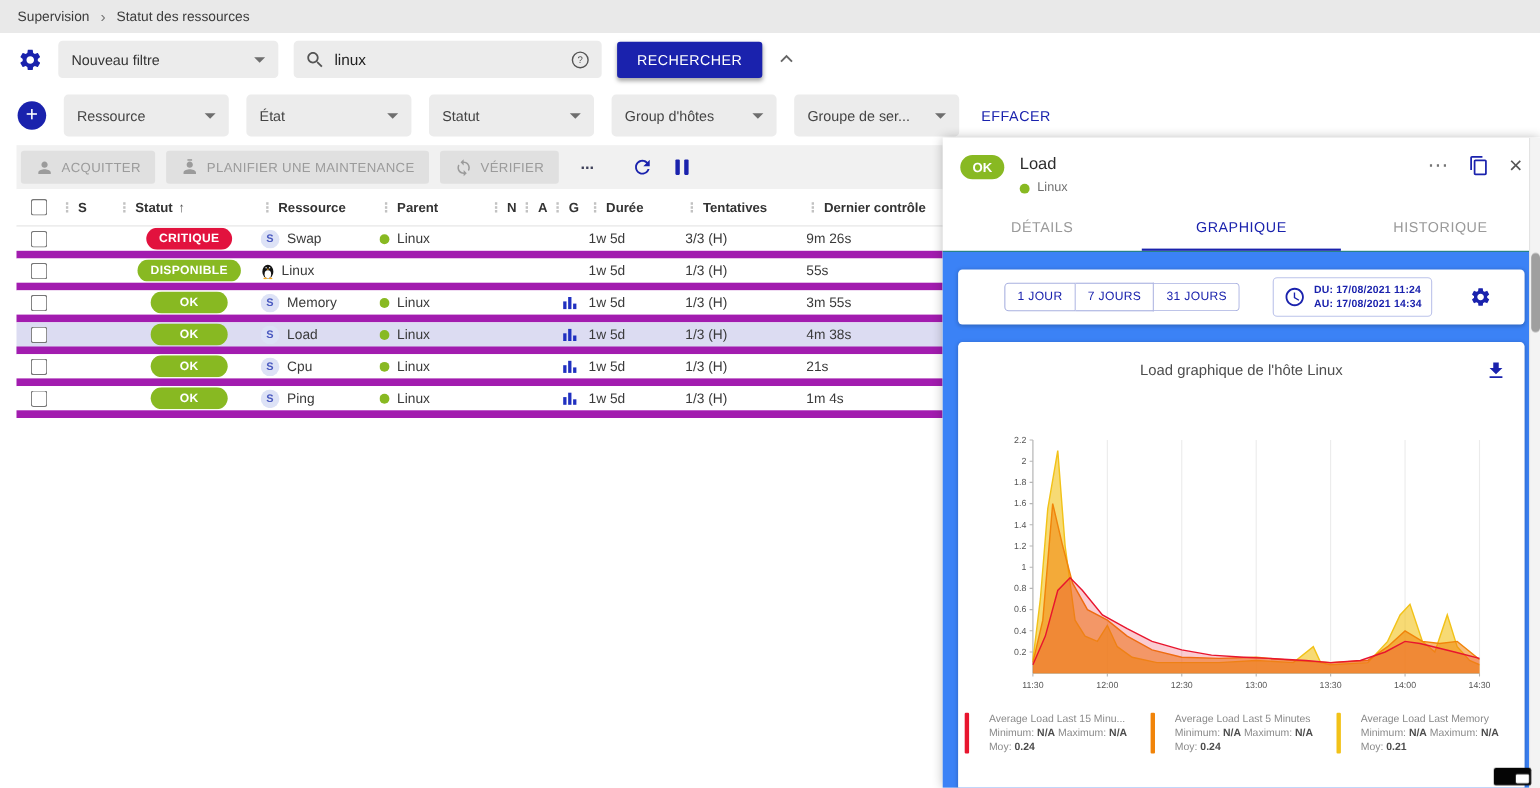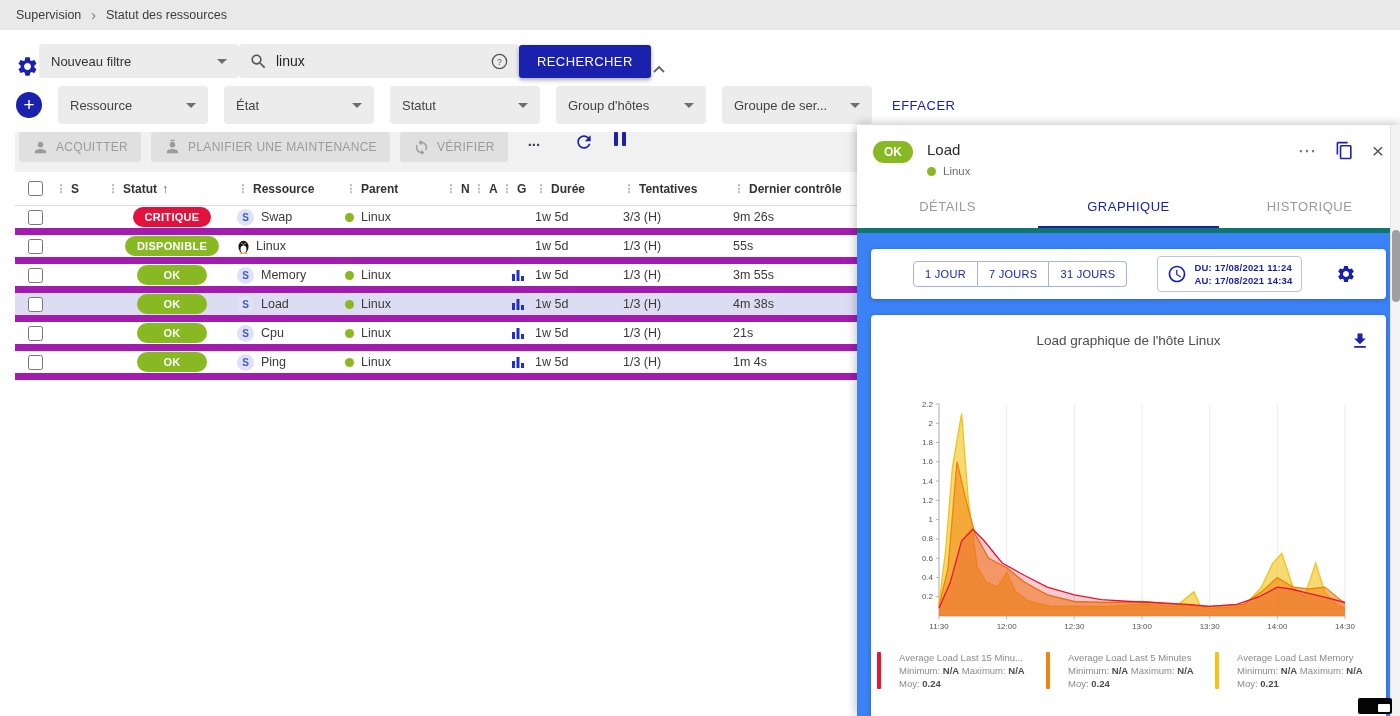--- a/index.html
+++ b/index.html
@@ -8,38 +8,38 @@
   button,input{font-family:inherit}
   .blue{color:var(--primary,#1a25ad)}
   svg{display:block}
   .iconbtn{background:none;border:none;cursor:pointer;display:inline-flex;align-items:center}
 
   
   .breadcrumb{height:30px;background:#e9e9e9;display:flex;align-items:center;padding:0 16px;gap:10px;font-size:12.5px;color:#3c3c3c}
   .crumb-sep{color:#777;font-size:14px}
 
   
-  .row1{display:flex;align-items:flex-end;padding:0 16px;height:48px;background:#fff}
+  .row1{display:flex;align-items:center;gap:14px;padding:0 16px;height:48px;background:#fff}
   .select{background:#ececec;border-radius:4px;height:34px;display:flex;align-items:center;padding:0 12px;color:#333;cursor:pointer}
   .preset{width:200px}
   .caret{width:0;height:0;border-left:5px solid transparent;border-right:5px solid transparent;border-top:5px solid #6e6e6e;margin-left:auto}
   .searchbox{background:#ececec;border-radius:4px;height:34px;width:280px;display:flex;align-items:center;padding:0 10px;gap:8px}
   .searchbox input{border:none;background:transparent;outline:none;font-size:14px;color:#222;flex:1;min-width:0}
   .btn-primary{background:var(--primary,#1a25ad);color:#fff;border:none;border-radius:3px;font-size:13px;padding:9px 18px;letter-spacing:.4px;box-shadow:0 2px 4px rgba(0,0,0,.35);cursor:pointer}
 
   
   .row2{display:flex;align-items:center;gap:16px;padding:0 16px;height:54px;background:#fff}
   .pluscircle{width:26px;height:26px;border-radius:50%;background:var(--primary,#1a25ad);color:#fff;display:flex;align-items:center;justify-content:center;font-size:19px;cursor:pointer;flex:0 0 auto}
   .criteria{display:flex;gap:16px}
   .chip{background:#ececec;border-radius:4px;height:38px;display:flex;align-items:center;padding:0 12px;color:#444;width:150px;cursor:pointer}
   .clear{color:var(--primary,#1a25ad);letter-spacing:.5px;margin-left:4px;cursor:pointer}
 
   
   .left-pane{margin-left:15px;width:842px}
-  .toolbar{background:#f1f1f1;height:40px;display:flex;align-items:flex-start;gap:10px;padding:0 4px}
+  .toolbar{background:#f1f1f1;height:40px;display:flex;align-items:center;gap:10px;padding:0 4px}
   .tbtn{background:#e0e0e0;color:#9b9b9b;border:none;border-radius:3px;height:30px;display:flex;align-items:center;gap:7px;padding:0 13px;font-size:12px;letter-spacing:.3px}
   .more{color:#40425a;font-weight:700;font-size:15px;background:none;border:none;padding:0 10px 6px;cursor:pointer}
   .pbar{width:4px;height:14px;background:var(--primary,#1a25ad);display:inline-block;margin:0 2px;border-radius:1px}
   .grid{display:grid;grid-template-columns:40px 52px 130px 108px 100px 28px 28px 34px 88px 110px auto;align-items:center}
   .thead{height:34px;border-bottom:1px solid #dcdcdc;background:#fff}
   .cell{display:flex;align-items:center;overflow:hidden;white-space:nowrap}
   .hcell{gap:2px;font-size:12px;font-weight:700;color:#333}
   .hlabel{cursor:pointer}
   .drag{color:#c2c2c2;font-size:12px;margin-right:2px;cursor:grab}
   .sort{color:#555;margin-left:3px}
@@ -55,21 +55,21 @@
 
   
   .panel{position:absolute;left:857px;top:125px;right:0;bottom:0;background:#fff;box-shadow:0 0 10px rgba(0,0,0,.3);display:flex;flex-direction:column;z-index:5}
   .phead{display:flex;padding:16px 16px 10px;gap:14px;align-items:flex-start}
   .okchip{background:var(--ok,#88b922);color:#fff;font-size:12px;font-weight:700;border-radius:13px;padding:4px 11px}
   .ptitle{font-size:15px;color:#2b2b2b}
   .psub{display:flex;align-items:center;font-size:11.5px;color:#707070;margin-top:7px}
   .phicons{margin-left:auto;display:flex;gap:18px;align-items:center}
   .morev{color:#757575;font-size:19px;cursor:pointer;line-height:10px}
   .closex{color:#555;font-size:21px;cursor:pointer;line-height:16px}
-  .tabs{display:flex;border-bottom:5px solid #0f766e}
+  .tabs{display:flex;border-bottom:1px solid #0f766e}
   .tab{flex:1;text-align:center;padding:12px 0;font-size:13px;color:#9a9a9a;letter-spacing:.5px;cursor:pointer}
   .tab.active{color:var(--primary,#1a25ad);border-bottom:2px solid var(--primary,#1a25ad)}
   .pcontent{flex:1;background:#3b82f6;padding:16px 14px 0;overflow:hidden}
   .timecard{background:#fff;border-radius:4px;box-shadow:0 1px 4px rgba(0,0,0,.25);height:50px;display:flex;align-items:center;padding:0 16px}
   .rangegroup{display:flex;margin-left:26px}
   .rbtn{border:1px solid #a9b1e0;color:var(--primary,#1a25ad);background:#fff;font-size:11px;padding:6px 11px;letter-spacing:.3px;cursor:pointer}
   .rbtn:not(:first-child){border-left:none}
   .rbtn:first-child{border-radius:4px 0 0 4px}
   .rbtn:last-child{border-radius:0 4px 4px 0}
   .datechip{border:1px solid #bcc3ea;border-radius:4px;display:flex;align-items:center;gap:7px;padding:4px 9px;margin-left:30px;cursor:pointer;background:#fff}

